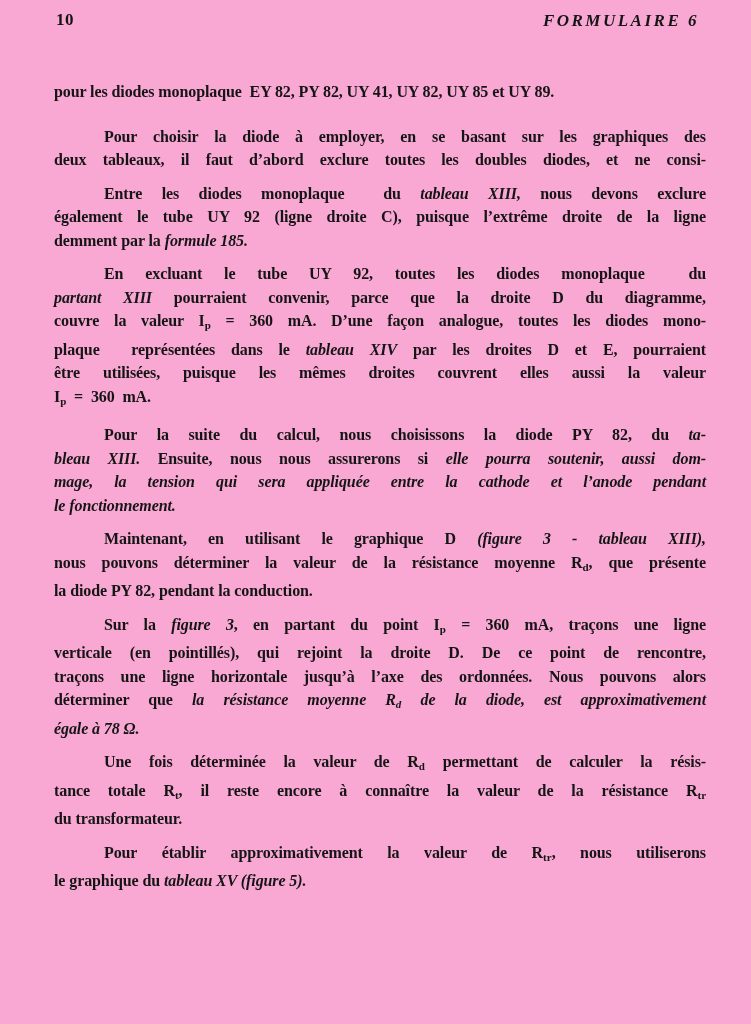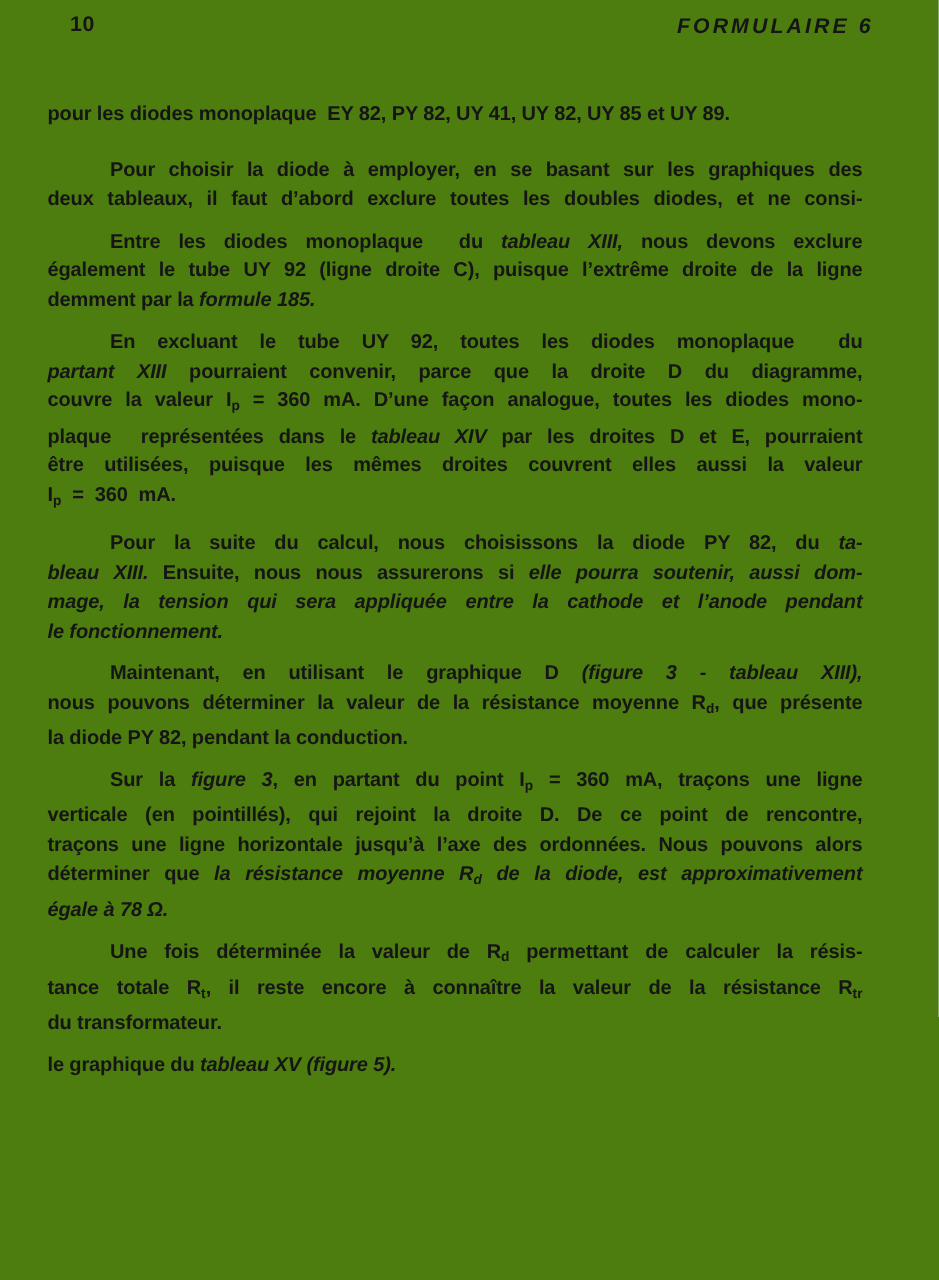--- a/index.html
+++ b/index.html
@@ -1,21 +1,21 @@
 <!DOCTYPE html>
 <html><head>
 <meta charset="utf-8">
 <style>
   html, body { margin: 0; padding: 0; background: #e8e8e8; }
   .page {
     position: relative;
     width: 751px;
     height: 1024px;
-    background: #4d7c0f;
-    font-family: Liberation Sans, sans-serif;
+    background: #f9a8d4;
+    font-family: Liberation Serif, serif;
     color: #151515;
     overflow: hidden;
     margin: 0 auto;
   }
   .hdr-num {
     position: absolute;
     left: 56px;
     top: 10px;
     font-size: 17px;
     font-weight: 700;
@@ -26,21 +26,21 @@
     right: 52px;
     top: 11px;
     font-size: 17px;
     font-weight: 700;
     font-style: italic;
     letter-spacing: 2.5px;
     white-space: nowrap;
   }
   .body-text {
     position: absolute;
-    left: 38px;
+    left: 54px;
     top: 80px;
     width: 652px;
     font-size: 16px;
     font-weight: 700;
     line-height: 23.5px;
     letter-spacing: -0.1px;
   }
   .paragraph + .paragraph { margin-top: 10px; }
   .paragraph:nth-child(2) { margin-top: 21px; }
   .line { text-align: justify; }
@@ -98,16 +98,17 @@
         <div class="line fill"><span>traçons une ligne horizontale jusqu’à l’axe des ordonnées. Nous pouvons alors</span></div>
         <div class="line fill"><span>déterminer que </span><span class="it">la résistance moyenne R</span><span class="it sub">d</span><span class="it"> de la diode, est approximativement</span></div>
         <div class="line"><span class="it">égale à 78 Ω.</span></div>
       </div>
       <div class="paragraph">
         <div class="line fill indent"><span>Une fois déterminée la valeur de R</span><span class="sub">d</span><span> permettant de calculer la résis-</span></div>
         <div class="line fill"><span>tance totale R</span><span class="sub">t</span><span>, il reste encore à connaître la valeur de la résistance R</span><span class="sub">tr</span></div>
         <div class="line"><span>du transformateur.</span></div>
       </div>
       <div class="paragraph">
+        <div class="line fill indent"><span>Pour établir approximativement la valeur de R</span><span class="sub">tr</span><span>, nous utiliserons</span></div>
         <div class="line"><span>le graphique du </span><span class="it">tableau XV (figure 5).</span></div>
       </div>
     </div>
 </div>
 
 </body></html>

